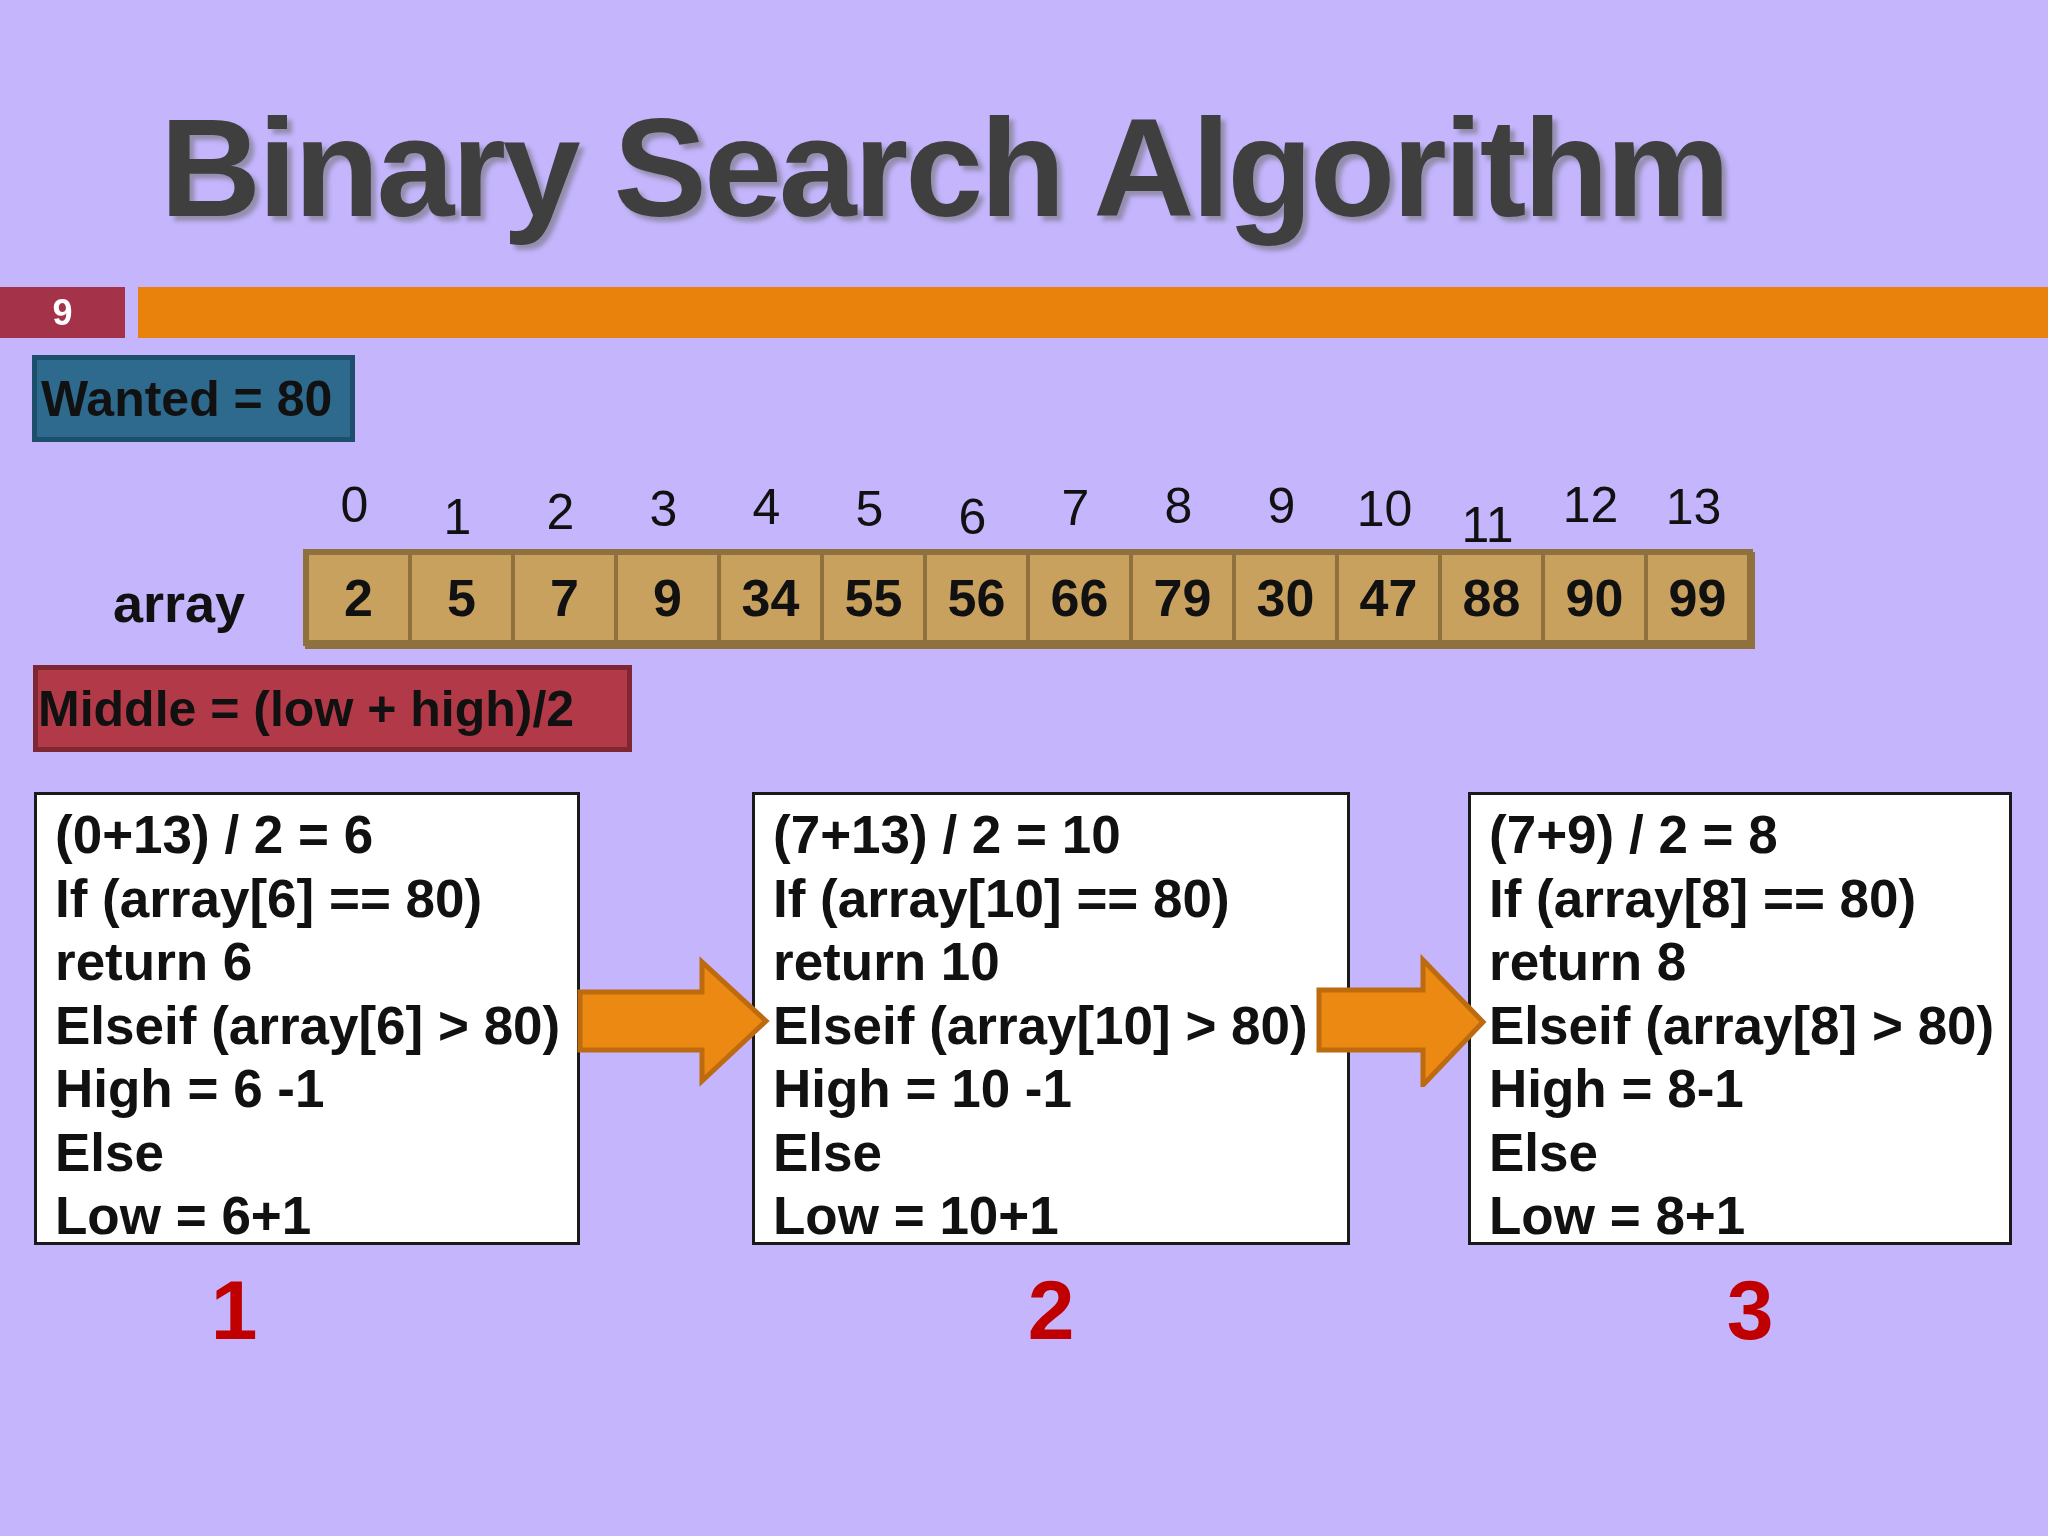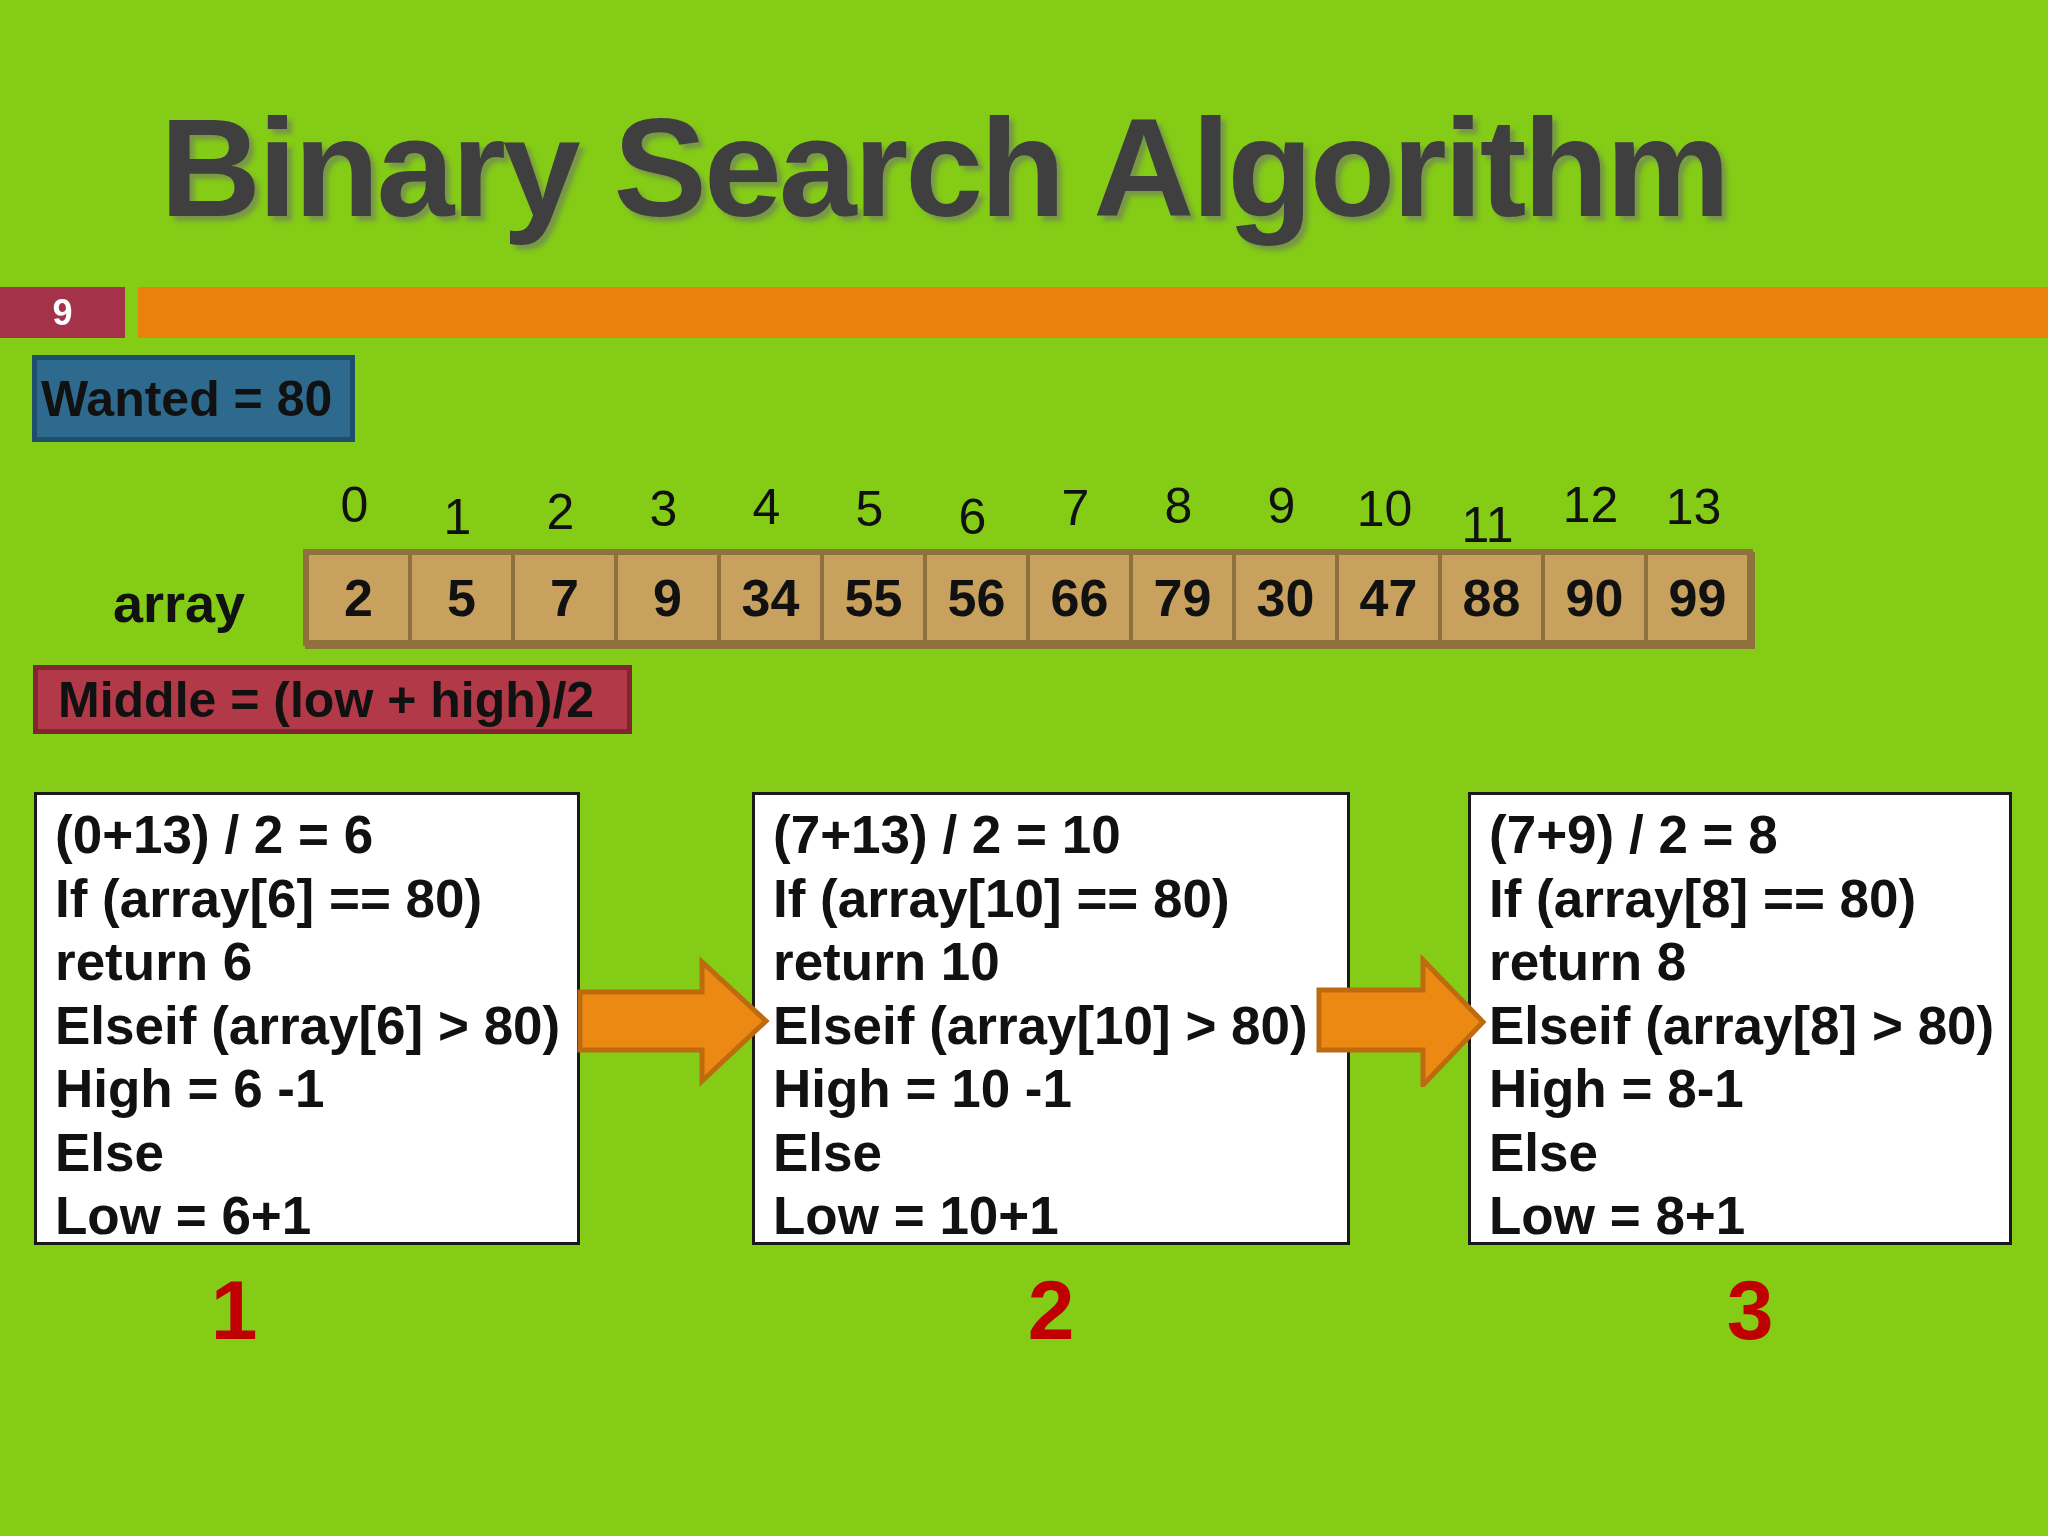--- a/index.html
+++ b/index.html
@@ -1,19 +1,19 @@
 <!DOCTYPE html>
 <html><head>
 <meta charset="utf-8">
 <style>
   html,body{margin:0;padding:0;background:#ffffff;}
   #slide{
     position:relative;
     width:2048px;height:1536px;
-    background:#84cc16;
+    background:#c4b5fd;
     font-family:"Liberation Sans","DejaVu Sans",sans-serif;
     overflow:hidden;
     text-decoration:underline;
   }
   
   #title{
     position:absolute;left:160px;top:98px;
     font-size:140px;font-weight:bold;color:#3f3f3f;
     letter-spacing:-3px;white-space:nowrap;
     text-shadow:5px 5px 4px rgba(110,110,110,0.55);
@@ -60,24 +60,23 @@
   }
   .array-cell{
     width:103px;flex:0 0 103px;height:89px;box-sizing:border-box;
     border:2px solid #8e713c;
     background:#c8a15f;
     display:flex;align-items:center;justify-content:center;
     font-size:52px;font-weight:bold;color:#111111;
   }
   
   #middle-box{
-    position:absolute;left:33px;top:665px;width:599px;height:69px;
+    position:absolute;left:33px;top:665px;width:599px;height:87px;
     background:#b23a48;border:5px solid #7e2733;box-sizing:border-box;
     display:flex;align-items:center;
-    padding-left:20px;
     font-size:50px;font-weight:bold;color:#111111;white-space:nowrap;
   }
   
   .step-box{
     position:absolute;top:792px;height:453px;
     background:#ffffff;border:3px solid #1a1a1a;box-sizing:border-box;
   }
   #step-box-1{left:34px;width:546px;}
   #step-box-2{left:752px;width:598px;}
   #step-box-3{left:1468px;width:544px;}

